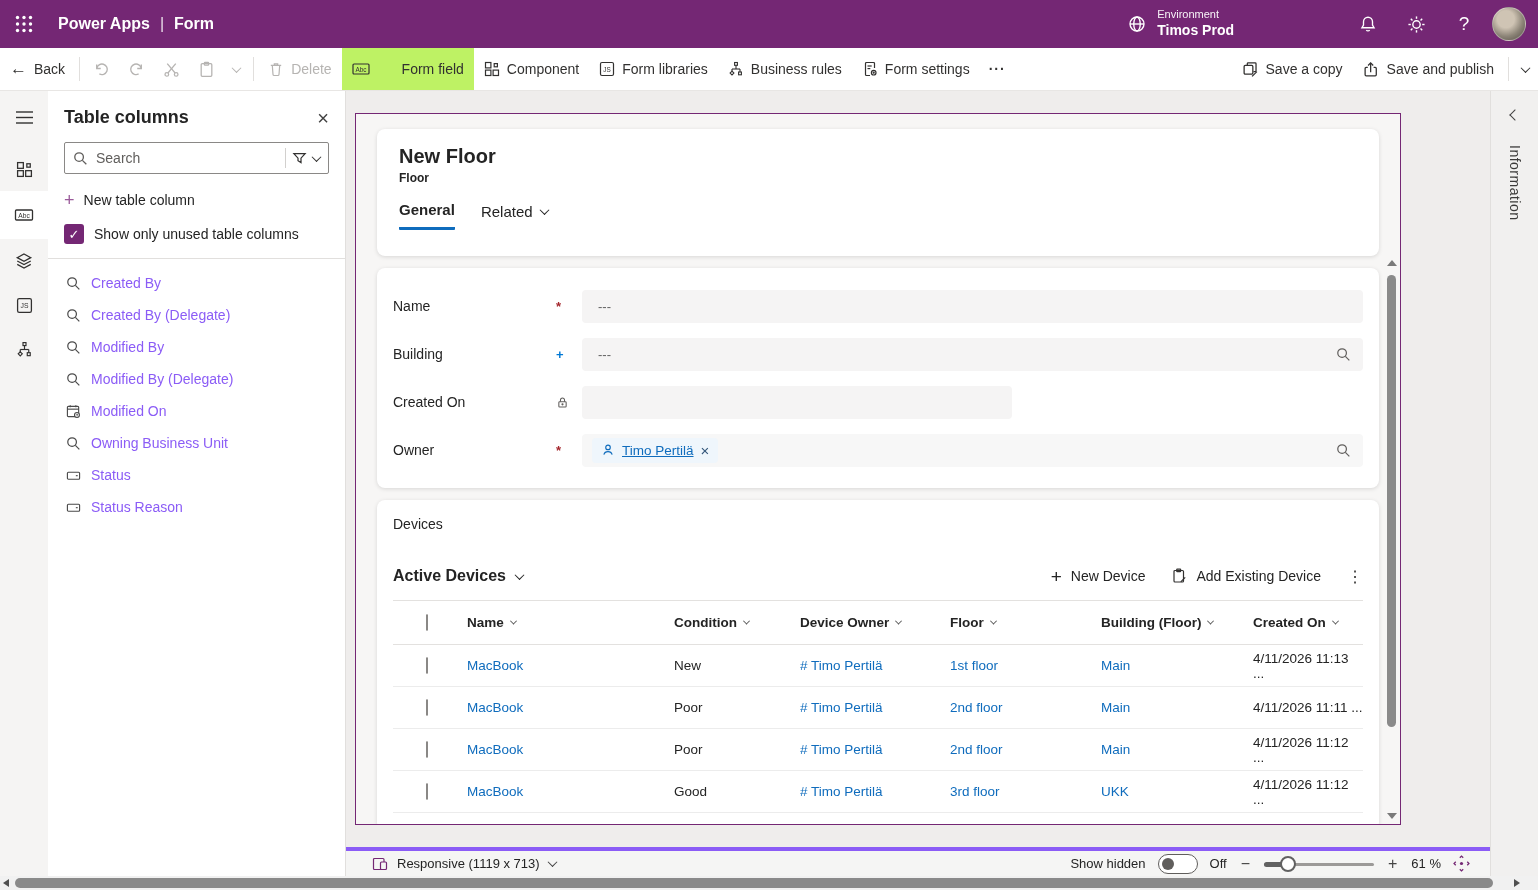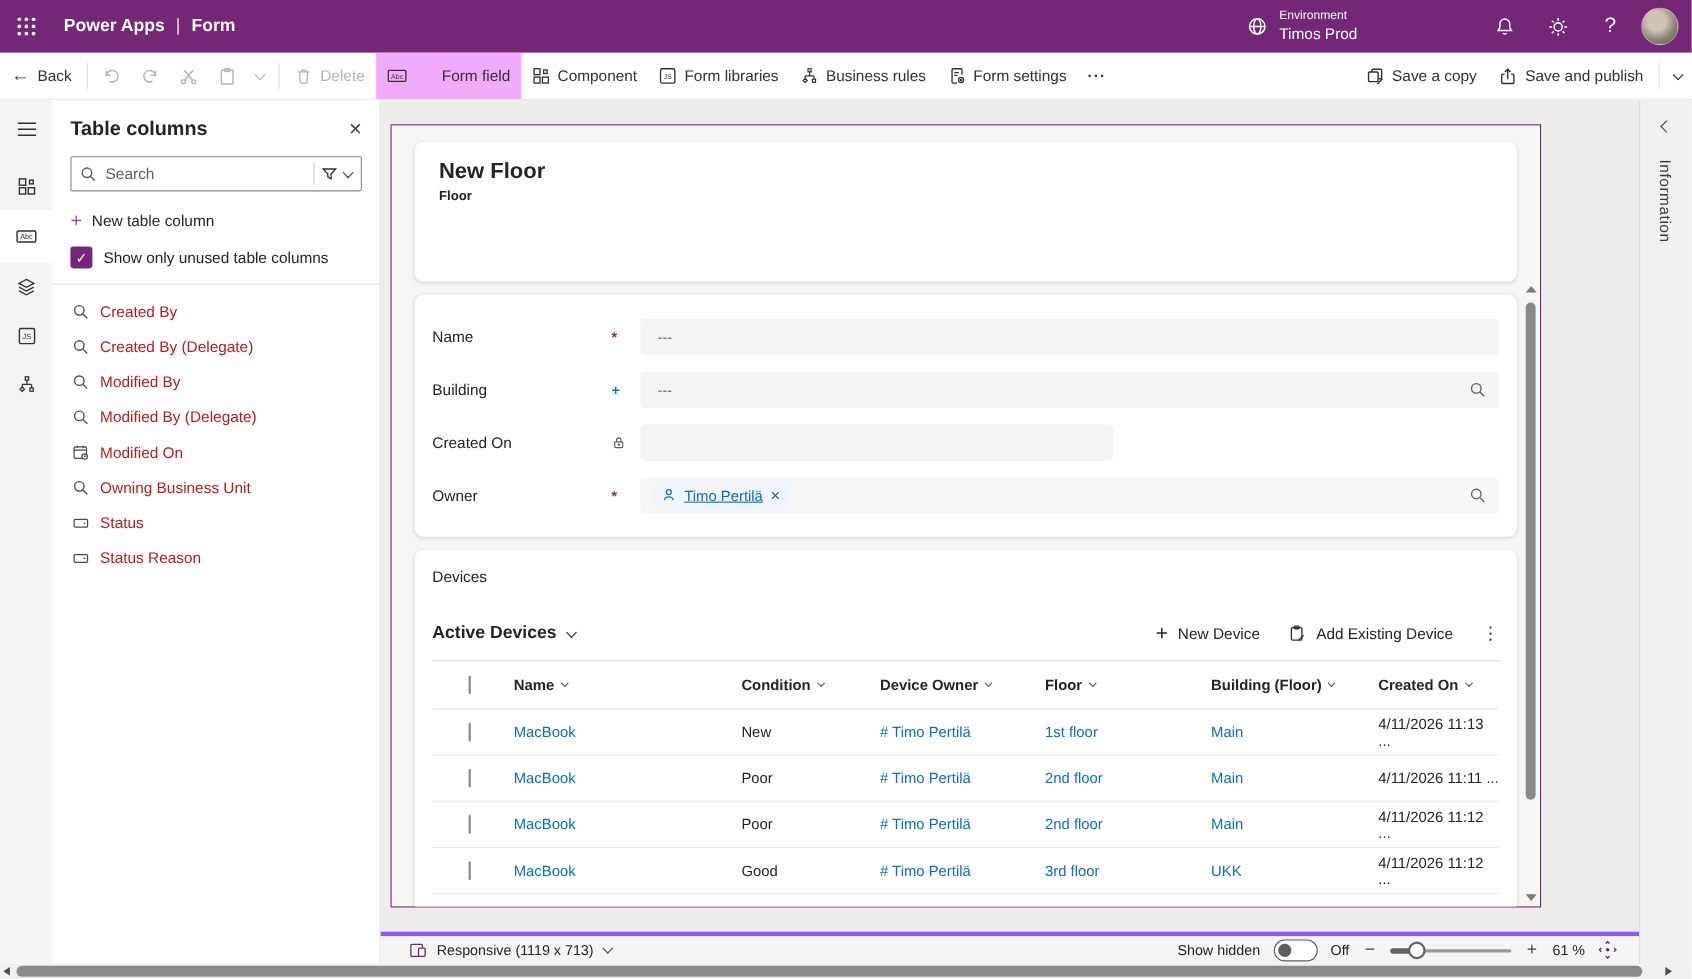--- a/index.html
+++ b/index.html
@@ -10,31 +10,31 @@
   
   .top-header { flex:0 0 48px; background:#742774; display:flex; align-items:center; color:#fff; }
   .waffle { width:48px; height:48px; display:flex; align-items:center; justify-content:center; cursor:pointer; }
   .brand { display:flex; align-items:center; gap:10px; font-size:16px; margin-left:10px; }
   .brand .app-name { font-weight:bold; }
   .brand .sep { opacity:.85; font-weight:300; }
   .brand .page-name { font-weight:bold; }
   .env-block { margin-left:auto; display:flex; align-items:center; gap:10px; margin-right:110px; }
   .env-txt { display:flex; flex-direction:column; line-height:1.25; }
   .env-label { font-size:11px; opacity:.95; }
-  .env-name { font-size:14px; font-weight:normal; }
+  .env-name { font-size:14px; font-weight:bold; }
   .hdr-btn { width:48px; height:48px; display:flex; align-items:center; justify-content:center; font-size:18px; cursor:pointer; }
   .avatar { width:34px; height:34px; border-radius:50%; margin:0 12px 0 4px;
     background:radial-gradient(circle at 40% 35%, #cfc4b4 0 30%, #8d8578 60%, #4c463e 100%); border:1px solid #ffffff55; }
 
   
   .toolbar { flex:0 0 43px; background:#fff; display:flex; align-items:stretch; border-bottom:1px solid #e8e6e4; font-size:14px; color:#323130; }
   .tb-item { display:flex; align-items:center; gap:7px; padding:0 10px; cursor:pointer; white-space:nowrap; }
   .tb-item.icon-only { padding:0 9px; }
   .tb-item.disabled { color:#b6b4b2; cursor:default; }
-  .tb-item.selected { background:#f0abfc;gap:32px; }
+  .tb-item.selected { background:#bef264;gap:32px; }
   .tb-sep { width:1px; background:#e1dfdd; margin:9px 4px; }
   .tb-spacer { flex:1; }
   .ic { display:block; }
   .chev { display:inline-block; width:7px; height:7px; border-right:1.5px solid currentColor; border-bottom:1.5px solid currentColor; transform:rotate(45deg) translate(-1px,-1px); }
   .chev-left { display:inline-block; width:8px; height:8px; border-left:1.6px solid #424242; border-bottom:1.6px solid #424242; transform:rotate(45deg); }
   .dots-v { font-size:16px; color:#323130; }
 
   
   .body { flex:1; display:flex; min-height:0; }
 
@@ -52,21 +52,21 @@
   .search-row { margin:6px 16px 6px; height:32px; border:1px solid #8a8886; border-radius:2px; display:flex; align-items:center; padding:0 8px; gap:6px; }
   .search-row input { border:none; outline:none; flex:1; font-size:14px; font-family:inherit; color:#242424; min-width:0; background:transparent; }
   .search-row input::placeholder { color:#605e5c; }
   .search-div { width:1px; height:20px; background:#d2d0ce; }
   .new-col-row { display:flex; align-items:center; gap:9px; padding:11px 16px 9px; cursor:pointer; }
   .plus-purple { color:#9a5a9a; font-size:18px; line-height:1; font-weight:400; }
   .unused-row { display:flex; align-items:center; gap:10px; padding:6px 16px 14px; cursor:pointer; }
   .cbx { width:20px; height:20px; border-radius:3px; background:#742774; color:#fff; display:flex; align-items:center; justify-content:center; font-size:13px; }
   .panel-divider { border-top:1px solid #e1dfdd; }
   .col-list { padding:8px 0; overflow:hidden; }
-  .col-item { height:32px; display:flex; align-items:center; gap:10px; padding:0 18px; color:#b91c1c; cursor:pointer; }
+  .col-item { height:32px; display:flex; align-items:center; gap:10px; padding:0 18px; color:#8b5cf6; cursor:pointer; }
 
   
   .main { flex:1; position:relative; background:#efedec; min-width:0; }
   .canvas { position:absolute; left:9px; top:22px; width:1046px; height:712px;
     border:1.5px solid #742774; background:#f7f6f5; overflow:hidden; padding:15px 21px 0; }
   .card { background:#fff; border-radius:8px; box-shadow:0 1px 4px rgba(0,0,0,.13); }
 
   .header-card { height:127px; padding:16px 22px 0; margin-bottom:12px; }
   .form-title { font-size:20px; font-weight:bold; }
   .form-entity { font-size:12px; font-weight:bold; margin-top:3px; }
@@ -449,20 +449,29 @@
         </div>
       </div>
     </div>
 
     <div class="main">
       <div class="canvas">
 
         <div class="card header-card">
           <div class="form-title">New Floor</div>
           <div class="form-entity">Floor</div>
+          <div class="tabs">
+            <div class="tab active">
+              <span>General</span>
+            </div>
+            <div class="tab">
+              <span>Related</span>
+              <span class="chev"></span>
+            </div>
+          </div>
         </div>
 
         <div class="card fields-card">
           <div class="frow">
             <span class="flabel">Name</span>
             <span class="fmark">
                 <span class="req">*</span>
               </span>
             <div class="finput">
               <span>---</span>

